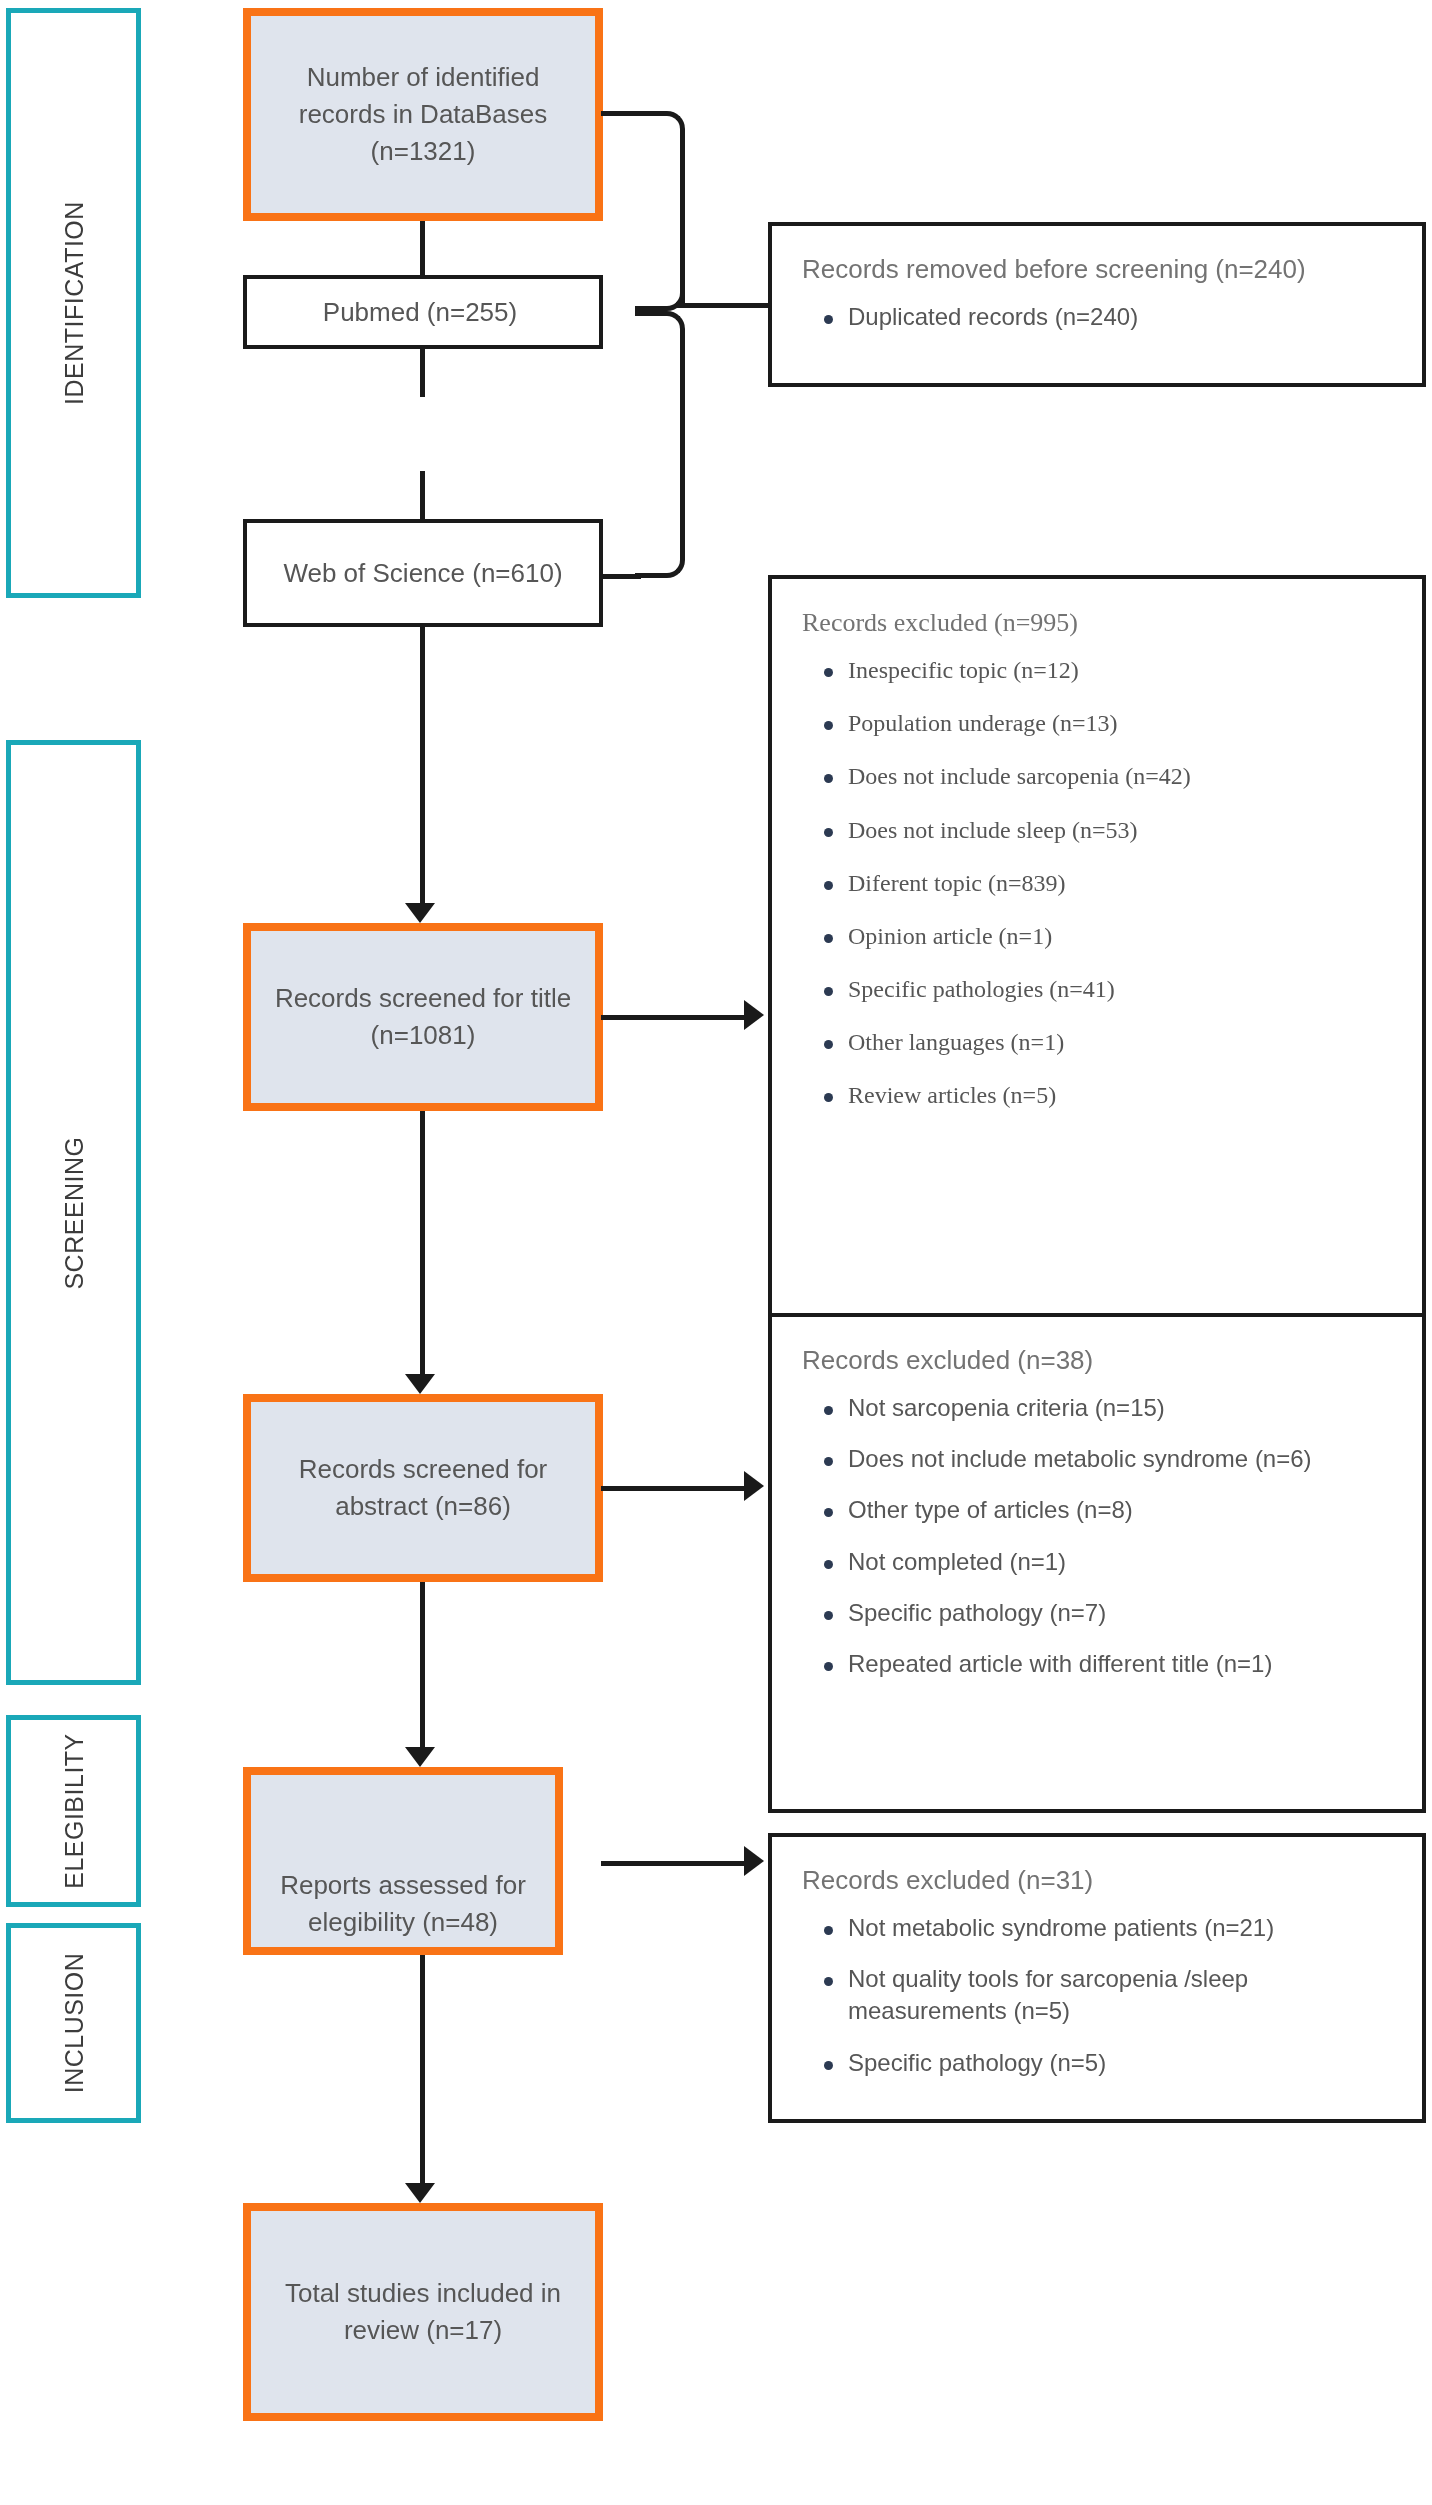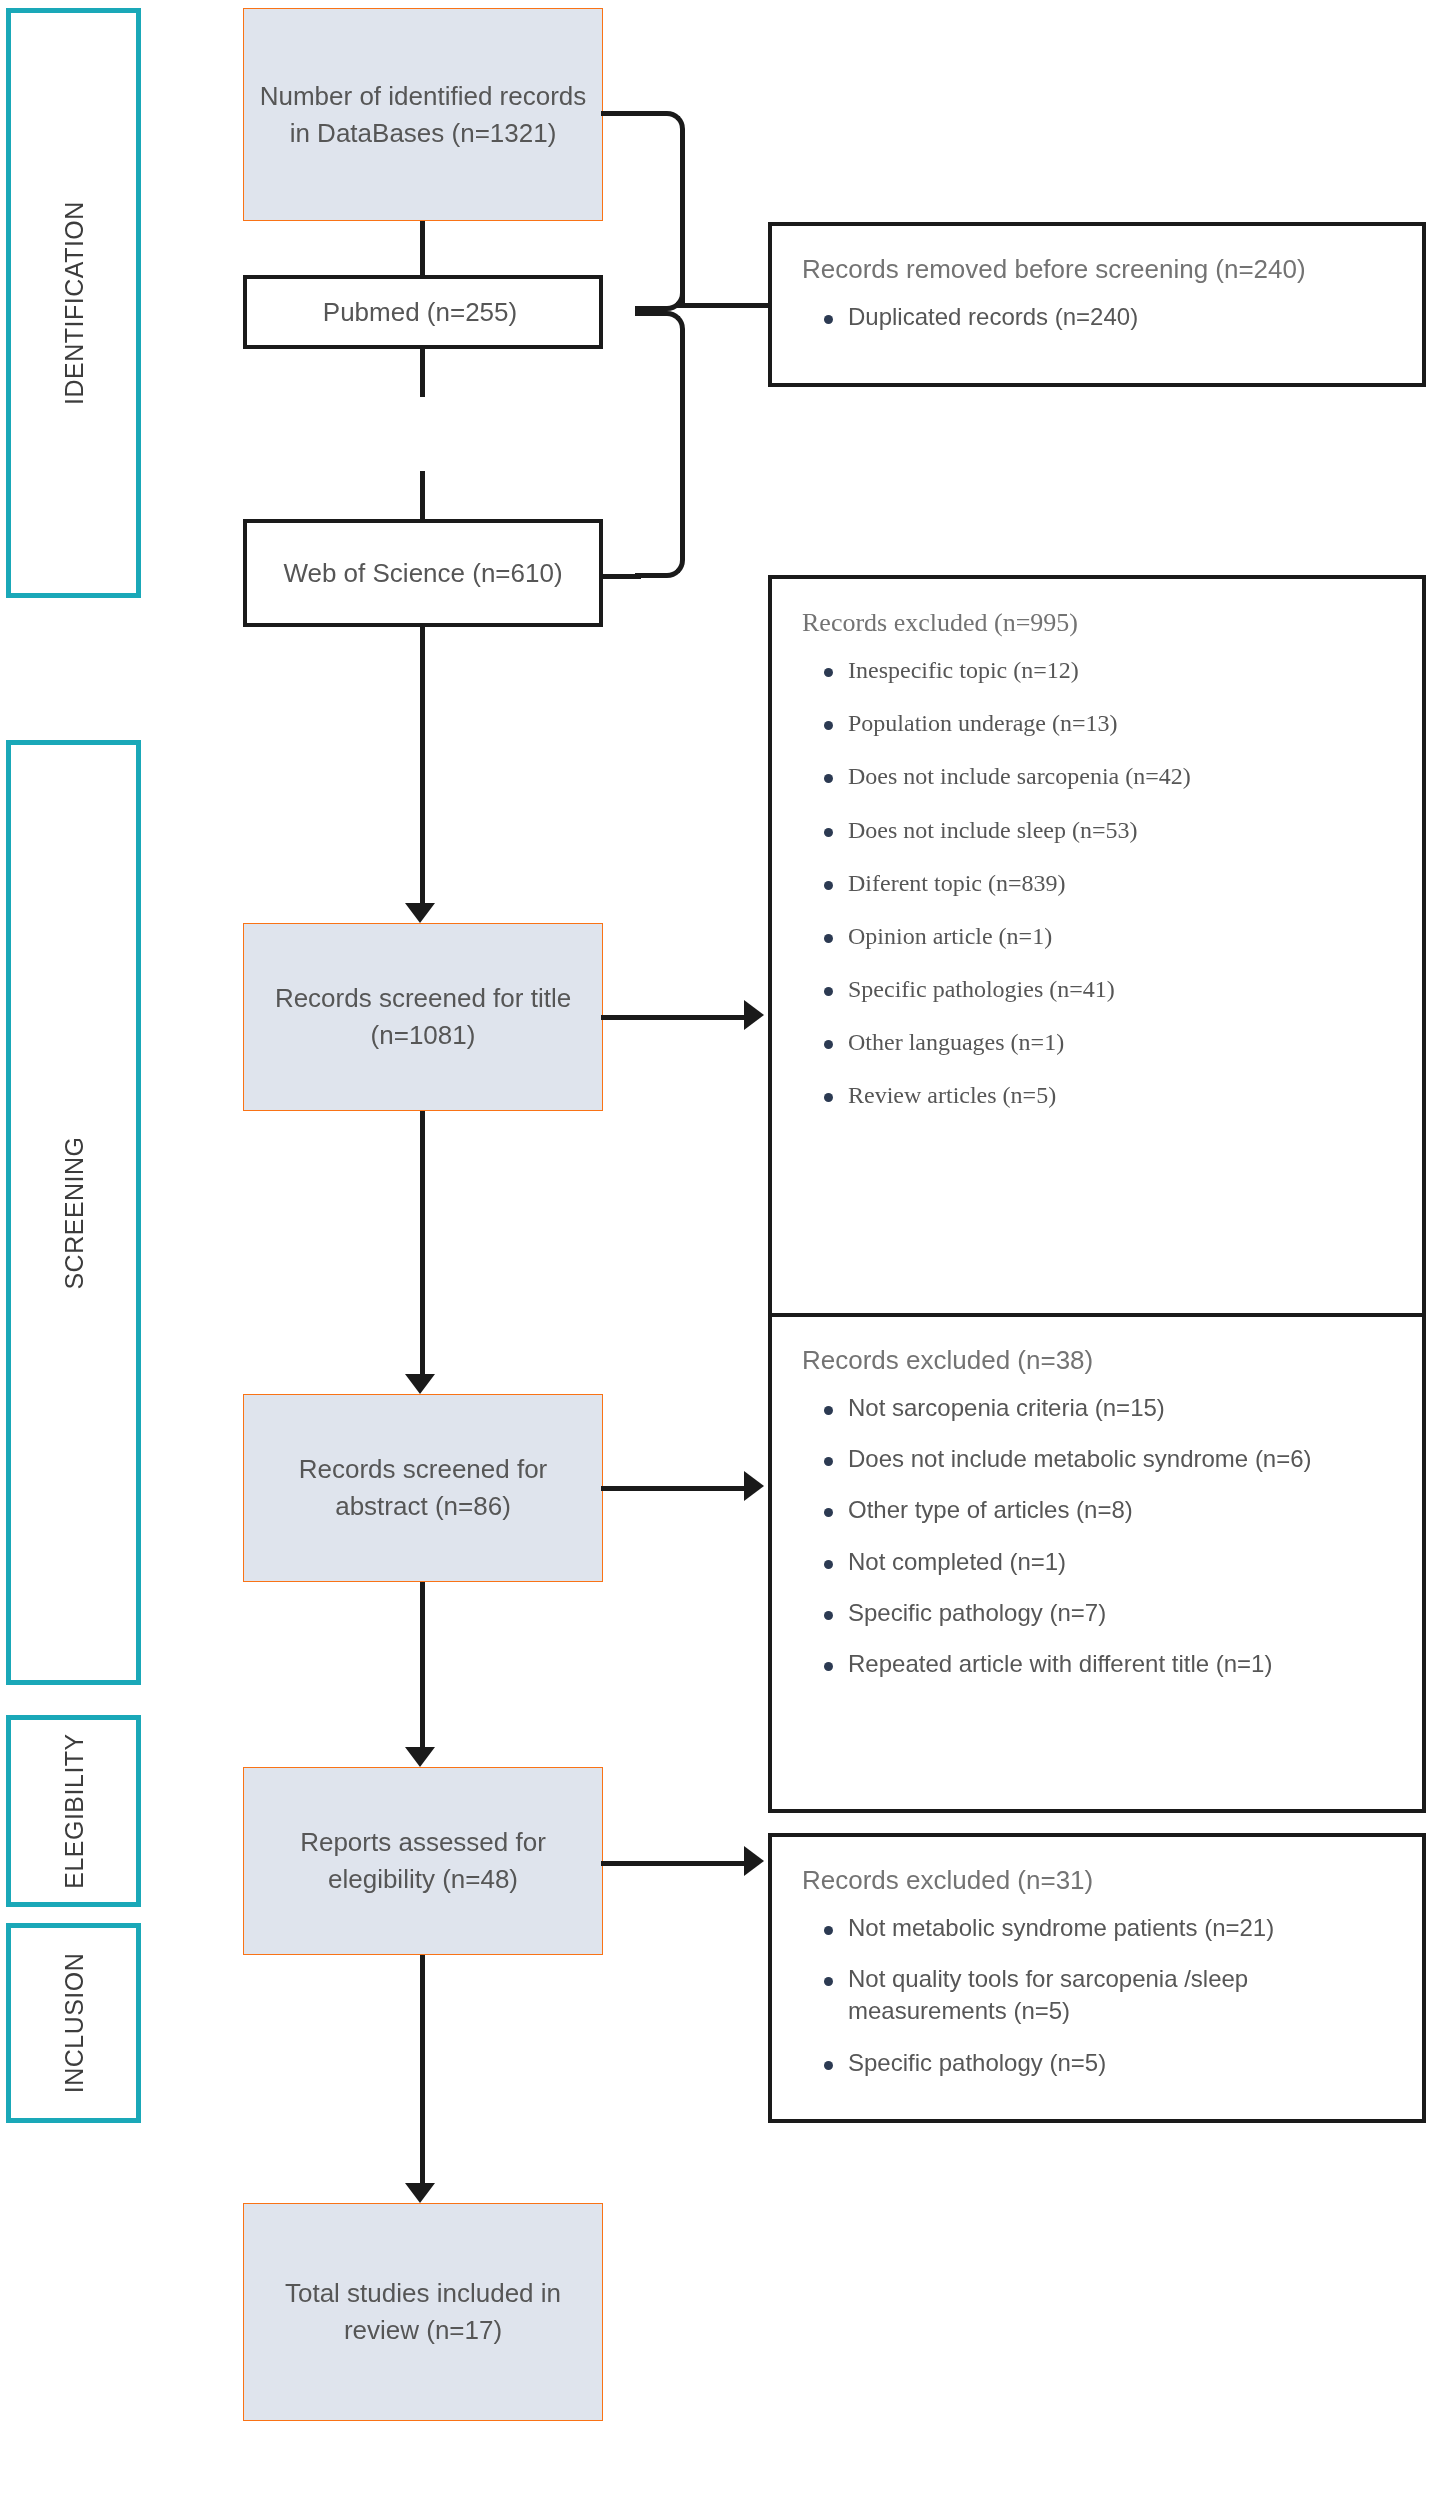--- a/index.html
+++ b/index.html
@@ -40,21 +40,21 @@
     align-items:center;
     justify-content:center;
     text-align:center;
     line-height:1.42;
     font-size:26px;
     color:#565656;
     padding:6px 14px;
   }
   .node.shaded{
     background:#dfe4ed;
-    border:1px solid #f97316;
+    border:8px solid #f97316;
   }
   .node.plain{
     background:#ffffff;
     border:4px solid #1a1a1a;
   }
   .node.side{
     background:#ffffff;
     border:4px solid #1a1a1a;
     display:block;
     text-align:left;
@@ -166,21 +166,21 @@
   <div class="vline" style="left:420px; top:1111px; height:263px;"></div>
   <div class="arrow-down" style="left:405px; top:1374px;"></div>
 
   <div class="node shaded" style="left:243px; top:1394px; width:360px; height:188px;">
     <span>Records screened for abstract (n=86)</span>
   </div>
 
   <div class="vline" style="left:420px; top:1582px; height:165px;"></div>
   <div class="arrow-down" style="left:405px; top:1747px;"></div>
 
-  <div class="node shaded" style="left:243px; top:1767px; width:360px; height:188px;">
+  <div class="node shaded" style="left:243px; top:1767px; width:320px; height:188px;align-items:flex-end;">
     <span>Reports assessed for elegibility (n=48)</span>
   </div>
 
   <div class="vline" style="left:420px; top:1955px; height:228px;"></div>
   <div class="arrow-down" style="left:405px; top:2183px;"></div>
 
   <div class="node shaded" style="left:243px; top:2203px; width:360px; height:218px;">
     <span>Total studies included in review (n=17)</span>
   </div>
 

